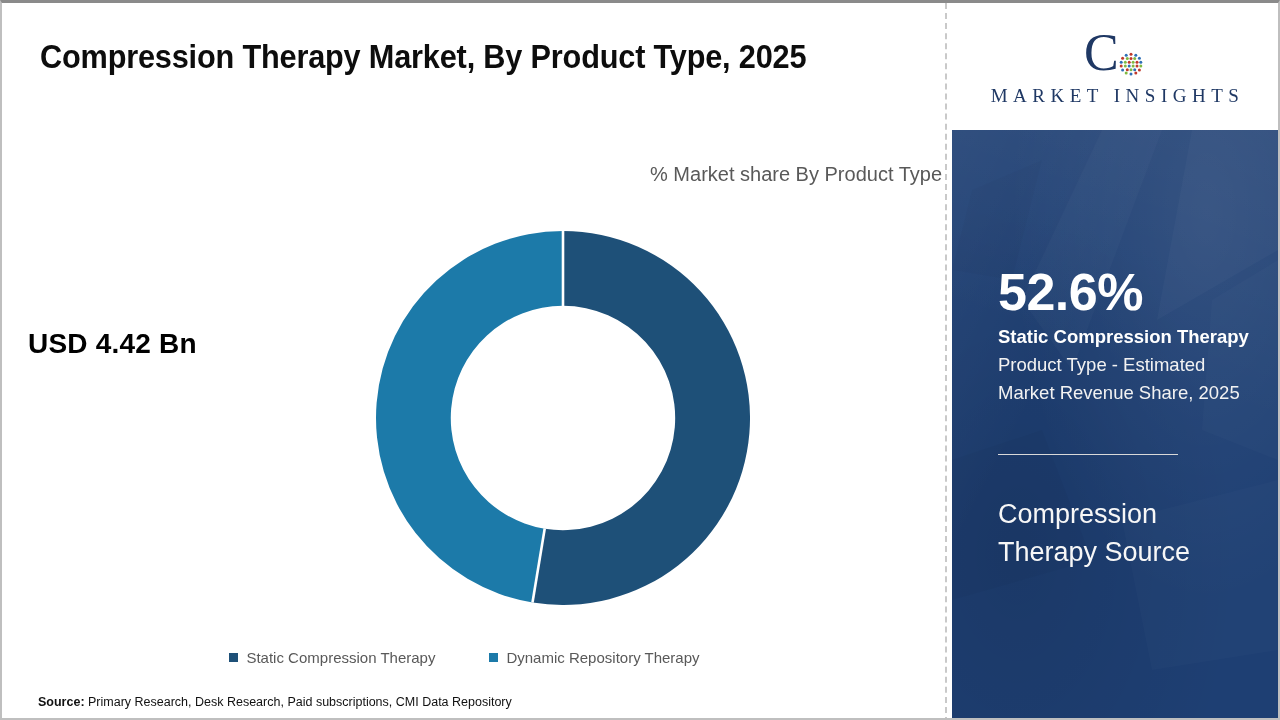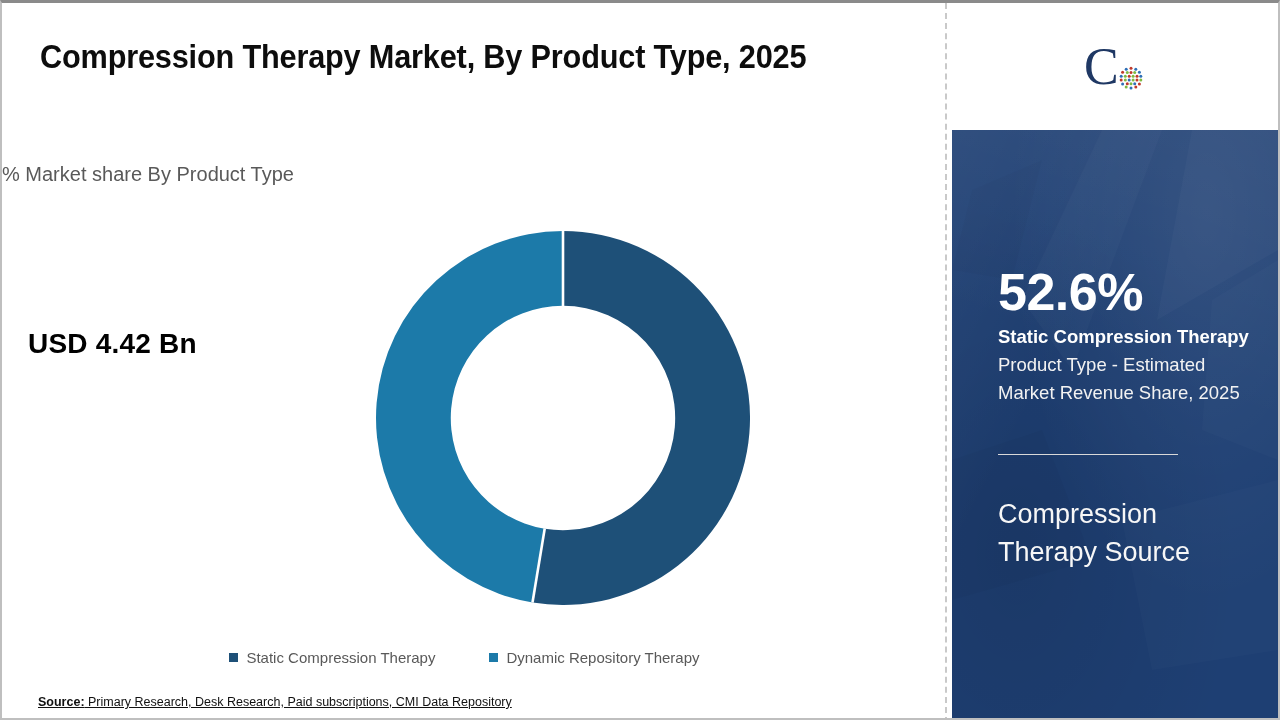--- a/index.html
+++ b/index.html
@@ -33,24 +33,24 @@
     line-height: 1.45;
     font-weight: bold;
     color: #0d0d0d;
     letter-spacing: -0.2px;
     transform: scaleX(0.93);
     transform-origin: left top;
   }
 
   .chart-subtitle {
     position: absolute;
-    left: 0;
+    left: 15px;
     top: 160px;
     width: 925px;
-    text-align: left;
+    text-align: right;
     font-size: 20px;
     color: #595959;
     font-weight: normal;
   }
 
   .total-block {
     position: absolute;
     left: 26px;
     top: 322px;
     color: #000000;
@@ -115,21 +115,20 @@
   }
 
   
   .source {
     position: absolute;
     left: 36px;
     top: 692px;
     font-size: 12.5px;
     color: #111111;
     white-space: nowrap;
-    text-decoration: underline;
   }
   .source b { font-weight: bold; }
 
   
   .dashed-sep {
     position: absolute;
     left: 943px;
     top: 0;
     width: 0;
     height: 720px;
@@ -316,20 +315,21 @@
             <circle cx="14" cy="19.7" r="1.5" fill="#7fb942"></circle>
             <circle cx="17.7" cy="19.7" r="1.5" fill="#2e6fb7"></circle>
             <circle cx="22.4" cy="19.9" r="1.5" fill="#c0392b"></circle>
             <circle cx="9.2" cy="23" r="1.5" fill="#7fb942"></circle>
             <circle cx="14" cy="23.9" r="1.5" fill="#2e6fb7"></circle>
             <circle cx="18.8" cy="23" r="1.5" fill="#c0392b"></circle>
           </g>
         </svg>
       </span>
     </div>
+    <div class="logo-sub">MARKET INSIGHTS</div>
   </div>
 
   <div class="right-panel">
     <svg class="panel-texture" width="326" height="588" viewBox="0 0 326 588" preserveAspectRatio="none">
       <polygon points="150,0 210,0 120,240 70,170" fill="#ffffff" opacity="0.045"></polygon>
       <polygon points="240,0 326,0 326,120 205,190" fill="#ffffff" opacity="0.05"></polygon>
       <polygon points="260,170 326,130 326,330 250,300" fill="#ffffff" opacity="0.035"></polygon>
       <polygon points="0,330 90,300 140,430 0,470" fill="#000000" opacity="0.05"></polygon>
       <polygon points="170,390 326,350 326,520 200,540" fill="#ffffff" opacity="0.03"></polygon>
       <polygon points="20,60 90,30 60,150 0,140" fill="#000000" opacity="0.04"></polygon>

